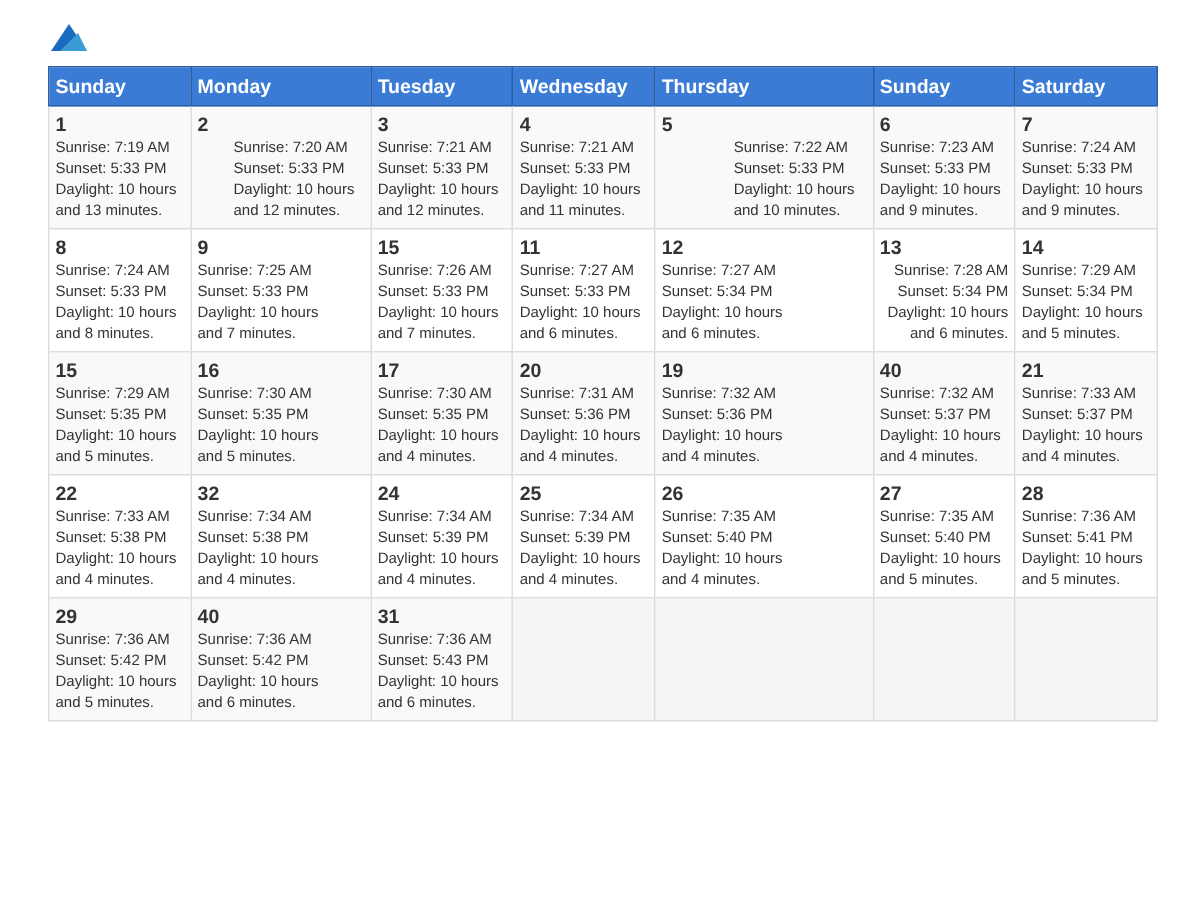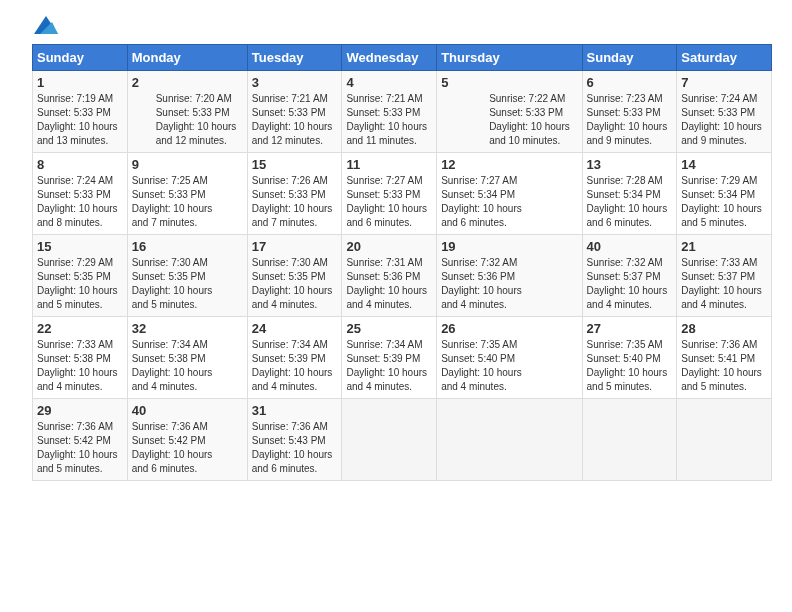--- a/index.html
+++ b/index.html
@@ -211,21 +211,21 @@
           </td>
           <td>
             <span class="day-num">12</span>
             <div class="day-info" style="white-space: pre-line;">Sunrise: 7:27 AM
 Sunset: 5:34 PM
 Daylight: 10 hours
 and 6 minutes.</div>
           </td>
           <td>
             <span class="day-num">13</span>
-            <div class="day-info" style="white-space: pre-line;">Sunrise: 7:28 AM
+            <div class="day-info" style="white-space: pre-line; text-align: right;">Sunrise: 7:28 AM
 Sunset: 5:34 PM
 Daylight: 10 hours
 and 6 minutes.</div>
           </td>
           <td>
             <span class="day-num">14</span>
             <div class="day-info" style="white-space: pre-line;">Sunrise: 7:29 AM
 Sunset: 5:34 PM
 Daylight: 10 hours
 and 5 minutes.</div>

